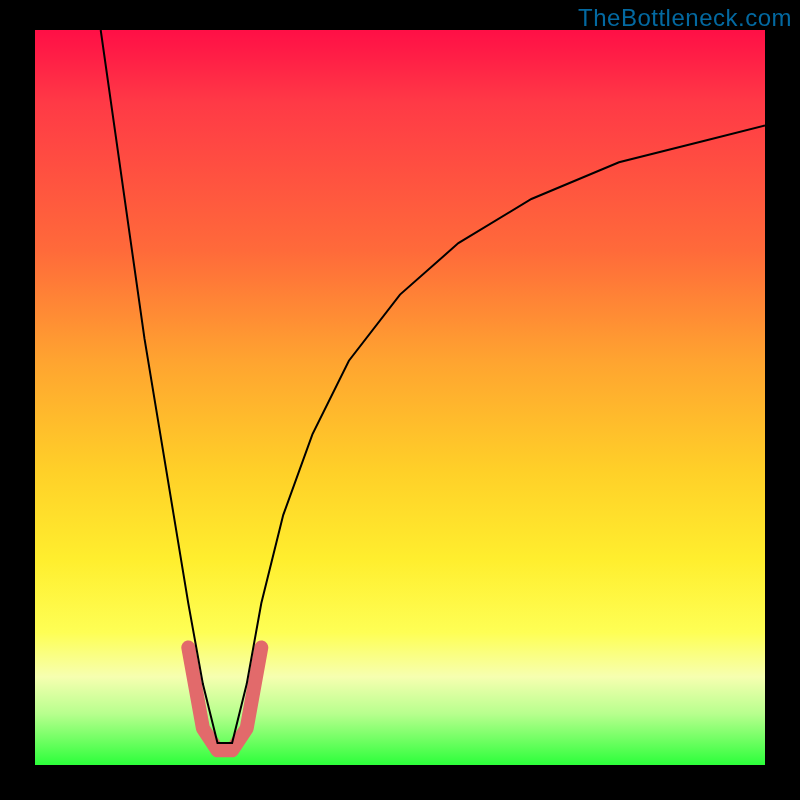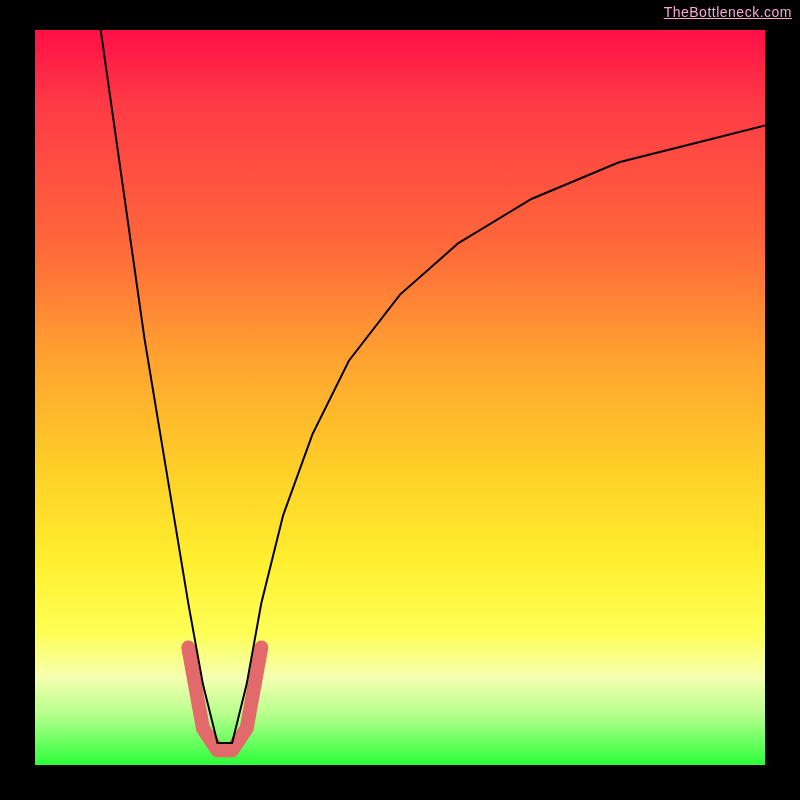--- a/index.html
+++ b/index.html
@@ -14,25 +14,24 @@
   .frame {
     position: relative;
     width: 800px;
     height: 800px;
     background: #000;
   }
   .watermark {
     position: absolute;
     top: 4px;
     right: 8px;
-    color: #f9a8d4;
-    font-size: 14px;
+    color: #0369a1;
+    font-size: 24px;
     letter-spacing: 0.5px;
     z-index: 5;
-    text-decoration: underline;
   }
   .plot-area {
     position: absolute;
     left: 35px;
     top: 30px;
     width: 730px;
     height: 735px;
     
     background: linear-gradient(
       to bottom,

